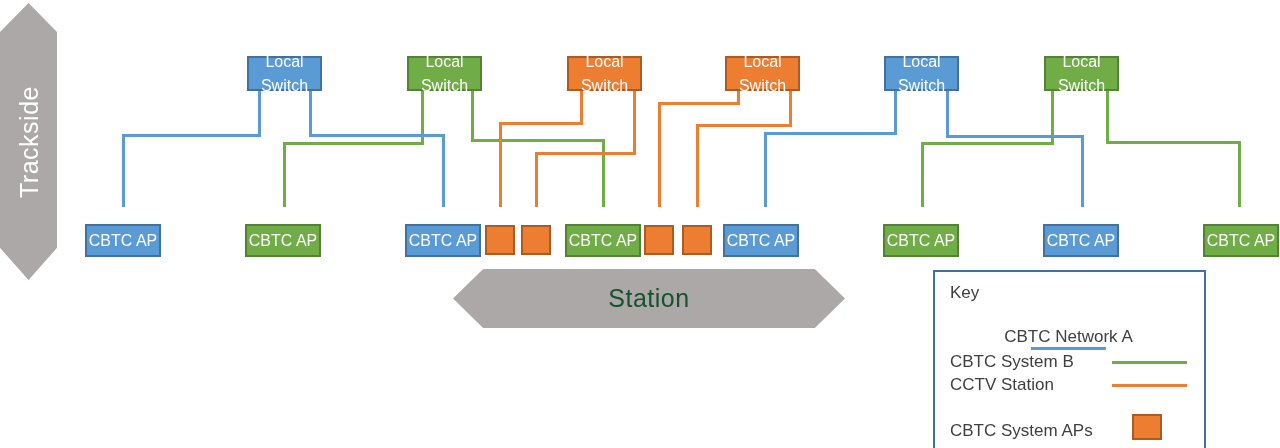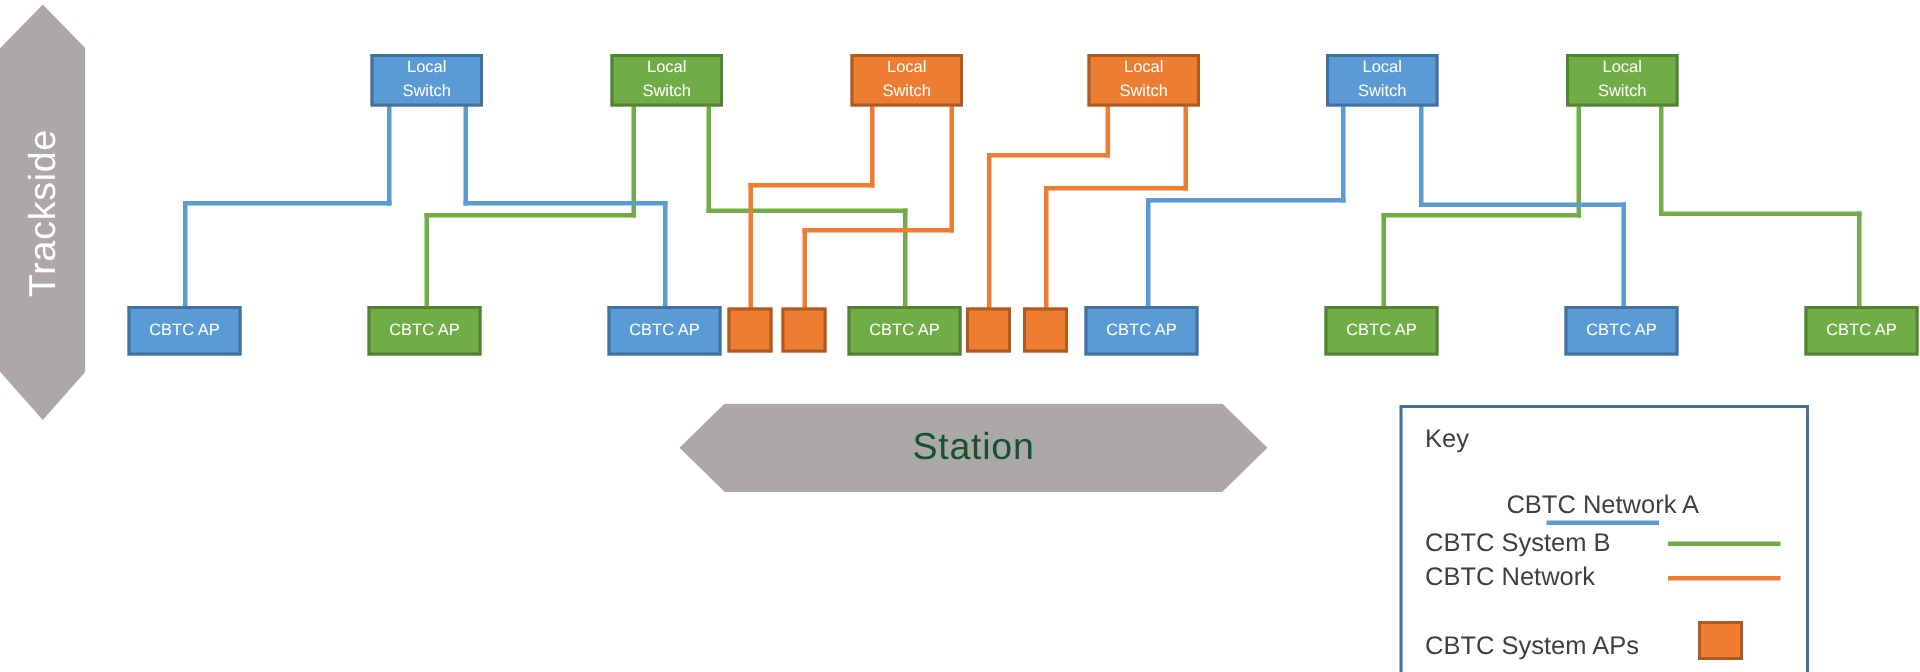--- a/index.html
+++ b/index.html
@@ -4,21 +4,21 @@
 <style>
   html,body { margin:0; padding:0; background:#fff; }
   .stage {
     position:relative; width:1280px; height:448px; overflow:hidden; background:#ffffff;
     font-family:"Liberation Sans", sans-serif;
   }
   
   .node {
     position:absolute; box-sizing:border-box; border:2px solid;
     display:flex; align-items:center; justify-content:center; text-align:center;
-    color:#ffffff; font-size:11px; line-height:1.45; white-space:pre-line;
+    color:#ffffff; font-size:16px; line-height:1.45; white-space:pre-line;margin-top:20px;
   }
   .node.net-a { background:var(--net-a); border-color:var(--net-a-b); }
   .node.net-b { background:var(--net-b); border-color:var(--net-b-b); }
   .node.net-c { background:var(--net-c); border-color:var(--net-c-b); }
   
   .seg { position:absolute; }
   .seg.net-a { background:var(--net-a); }
   .seg.net-b { background:var(--net-b); }
   .seg.net-c { background:var(--net-c); }
   
@@ -139,20 +139,20 @@
     <div class="key-title">Key</div>
     <div class="key-row r0">
       <span>CBTC Network A</span>
       <span class="line-swatch net-a"></span>
     </div>
     <div class="key-row r1">
       <span>CBTC System B</span>
       <span class="line-swatch net-b"></span>
     </div>
     <div class="key-row r2">
-      <span>CBTC Network</span>
+      <span>CCTV Station</span>
       <span class="line-swatch net-c"></span>
     </div>
     <div class="key-ap-label">CBTC System APs</div>
     <div class="key-ap-swatch"></div>
   </div>
 
 </div>
 
 </body></html>

